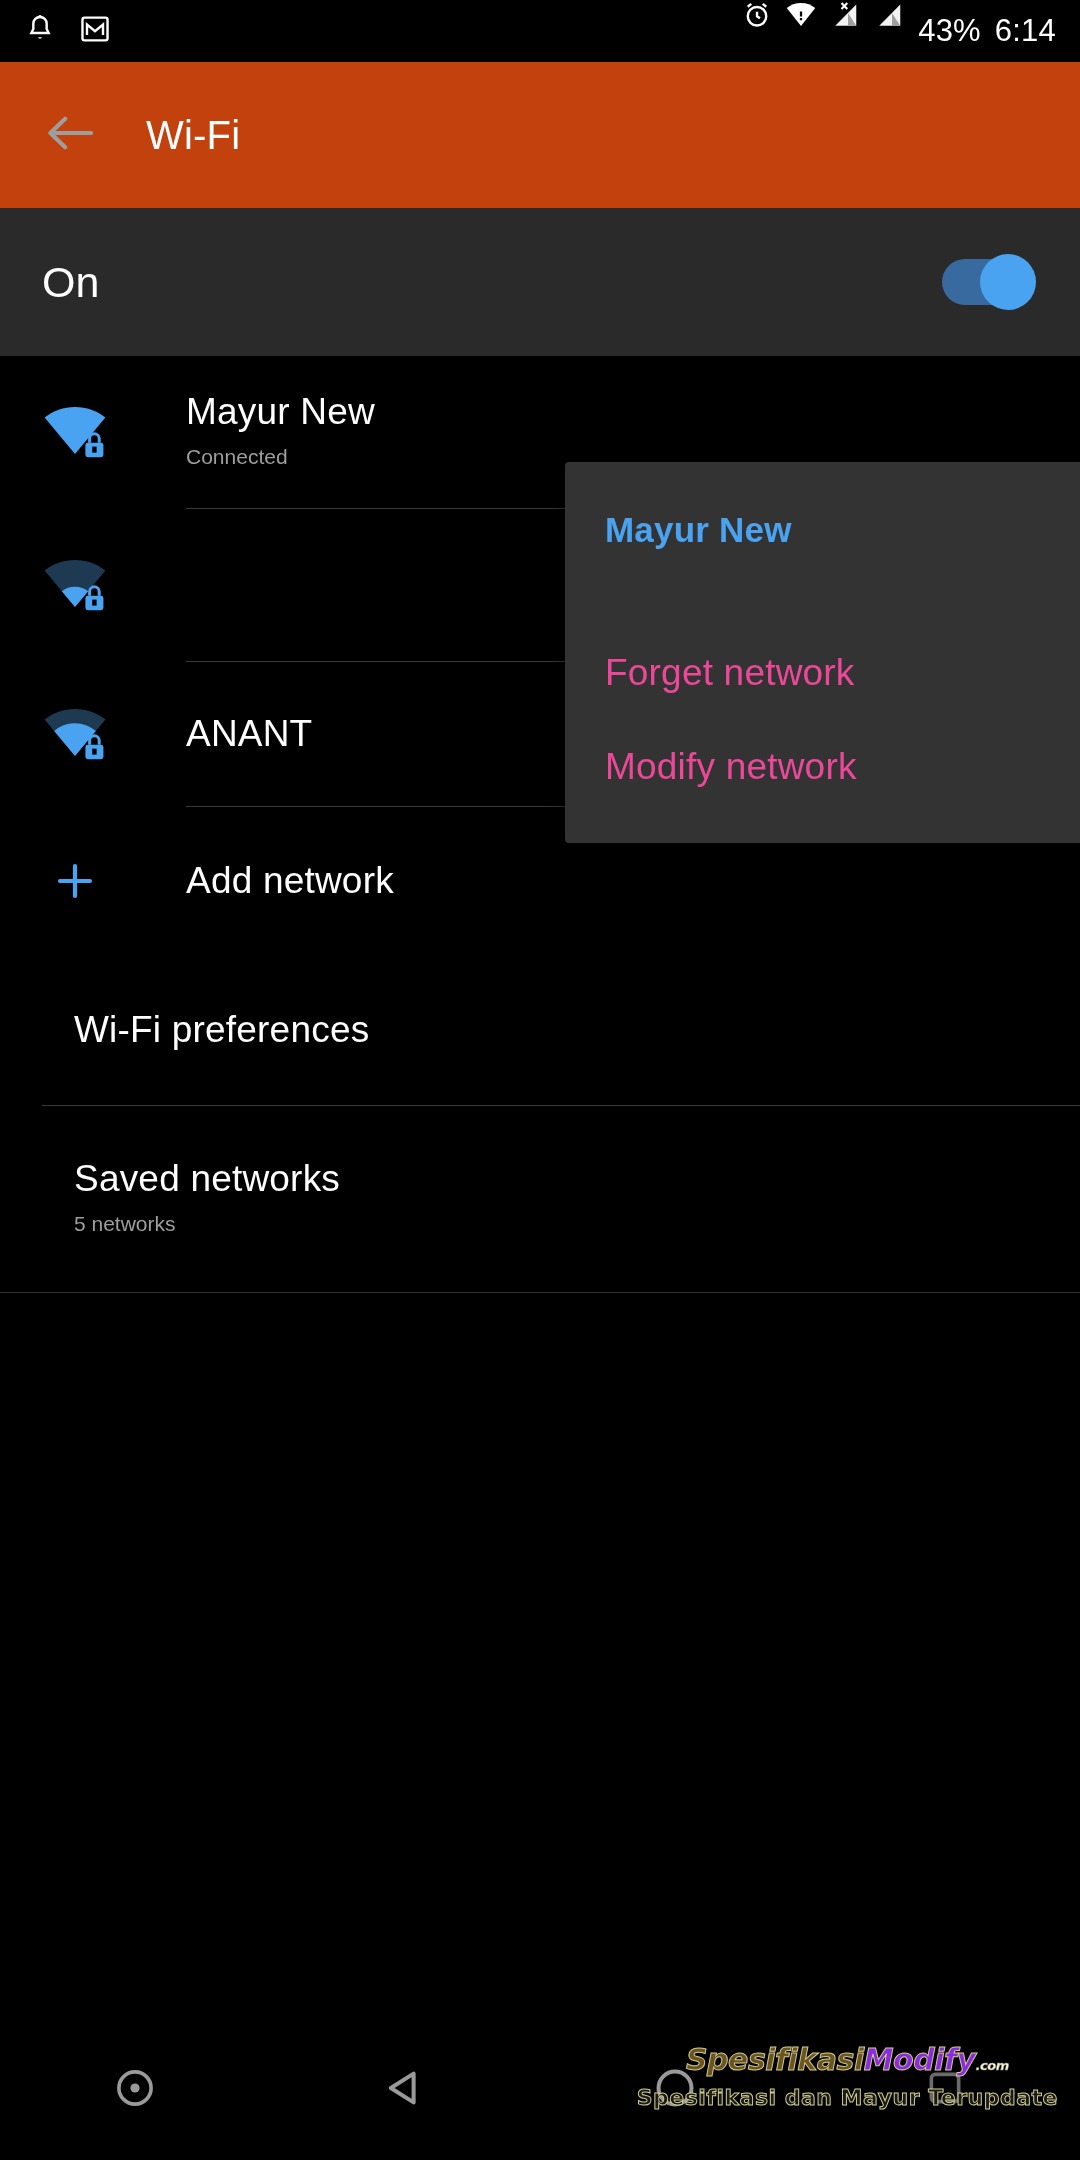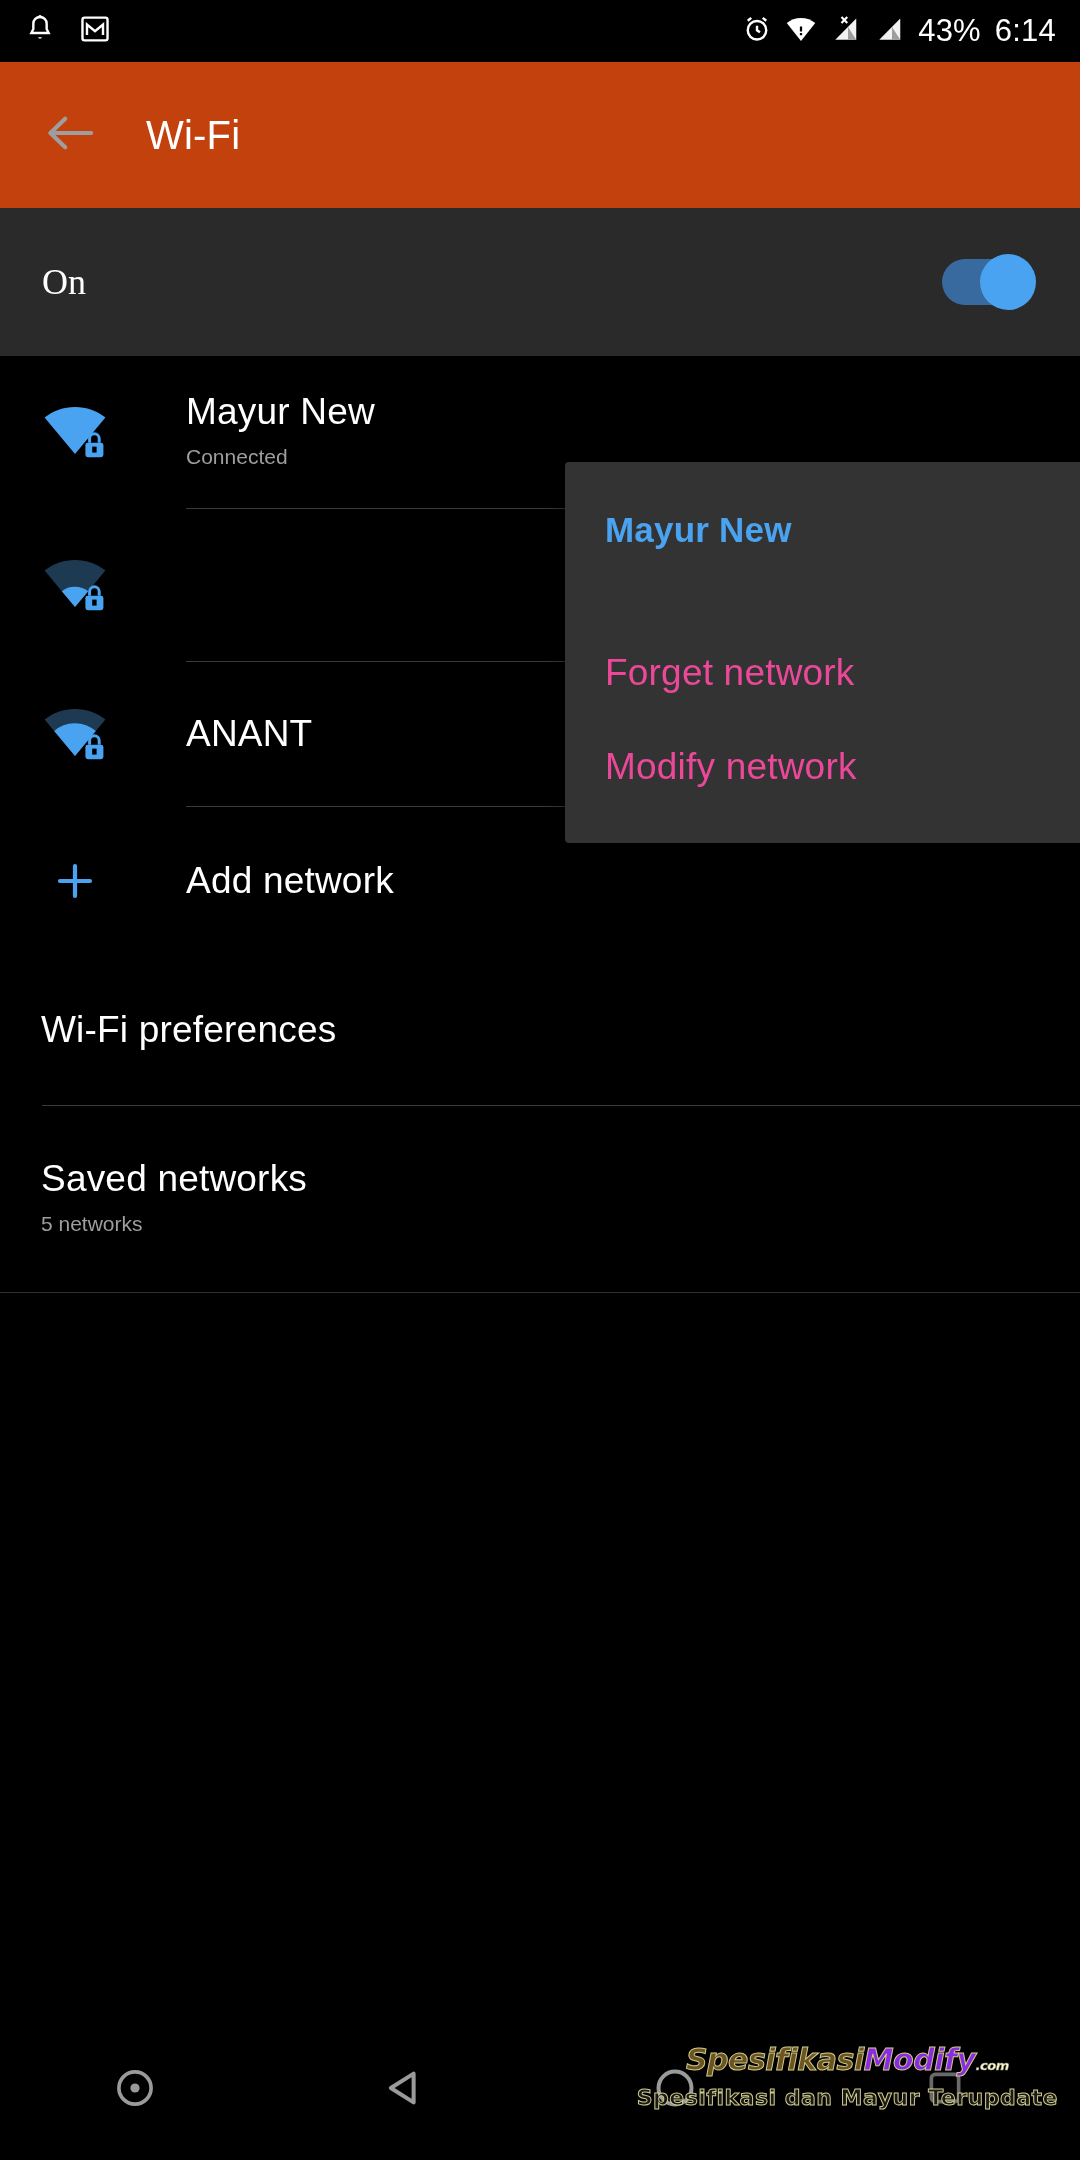--- a/index.html
+++ b/index.html
@@ -12,21 +12,21 @@
   #screen { position:relative; width:1080px; height:2160px; background:#000; }
 
   
   .statusbar {
     position:absolute; top:0; left:0; width:1080px; height:62px;
     background:#000; display:flex; align-items:center;
   }
   .sb-left { display:flex; align-items:center; gap:22px; margin-left:24px; }
   .sb-right {
     position:absolute; right:24px; top:0; height:62px;
-    display:flex; align-items:center; gap:14px;
+    display:flex; gap:14px;
   }
   .sb-icon { display:block; }
   .sb-text {
     color:#fff; font-size:31px; letter-spacing:0.2px; line-height:62px;
     white-space:nowrap;
   }
 
   
   .toolbar {
     position:absolute; top:62px; left:0; width:1080px; height:146px;
@@ -37,21 +37,21 @@
   .toolbar-title {
     margin-left:48px; color:#ffffff; font-size:40px; font-weight:400;
     letter-spacing:0.2px;
   }
 
   
   .switch-row {
     position:absolute; top:208px; left:0; width:1080px; height:148px;
     background:#2a2a2a; display:flex; align-items:center;
   }
-  .switch-label { margin-left:42px; color:#ffffff; font-size:36px;font-family:Liberation Serif, serif; }
+  .switch-label { margin-left:42px; color:#ffffff; font-size:43px; }
   .switch-track {
     position:absolute; right:46px; top:50%; transform:translateY(-50%);
     width:92px; height:46px; border-radius:23px;
     background:#3a6ea5; opacity:.95;
   }
   .switch-thumb {
     position:absolute; right:44px; top:50%; transform:translateY(-50%);
     width:56px; height:56px; border-radius:50%;
     background:#4aa3f0;
   }
@@ -66,21 +66,21 @@
               align-items:center; justify-content:center; }
   .row-text { margin-left:78px; display:flex; flex-direction:column; justify-content:center; }
   .row-title { color:#ffffff; font-size:37px; line-height:46px; letter-spacing:0.2px; }
   .row-sub { color:#9e9e9e; font-size:21px; line-height:36px; margin-top:4px; }
   .divider {
     height:1px; background:#3a3a3a; margin-left:186px;
   }
   .divider.full { margin-left:0; background:#303030; }
   .divider.inset42 { margin-left:42px; }
 
-  .row.noicon { padding-left:41px; }
+  .row.noicon { padding-left:41px;margin-left:33px; }
   .row.noicon .row-text { margin-left:0; }
 
   
   .wifi-svg { display:block; }
 
   
   .popup {
     position:absolute; left:565px; top:462px;
     width:515px; height:381px;
     background:#333333; border-radius:4px 0 0 4px;

